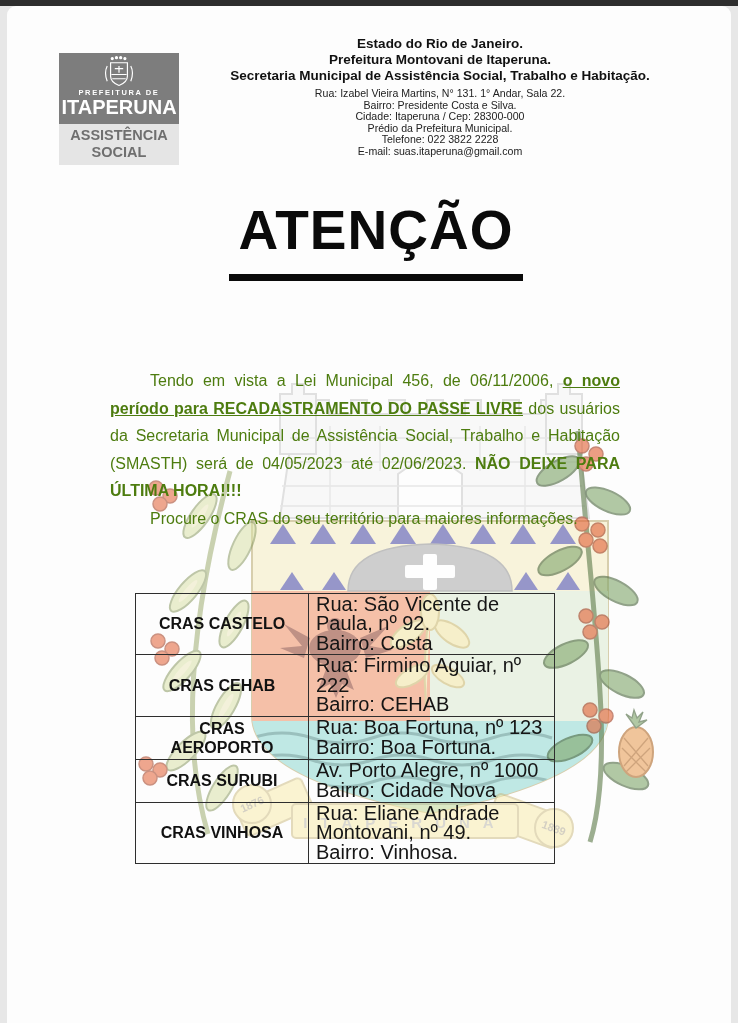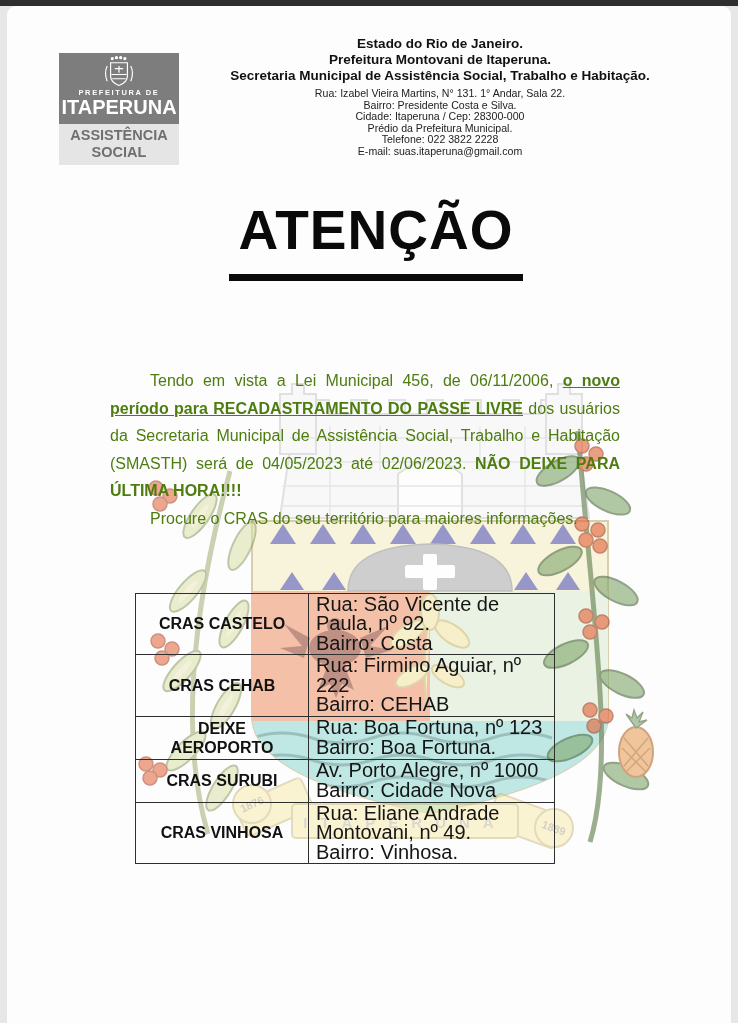--- a/index.html
+++ b/index.html
@@ -273,21 +273,21 @@
           </td>
         </tr>
         <tr>
           <td class="cell-name"><span>CRAS CEHAB</span></td>
           <td class="cell-addr">
             <div>Rua: Firmino Aguiar, nº 222</div>
             <div>Bairro: CEHAB</div>
           </td>
         </tr>
         <tr>
-          <td class="cell-name"><span class="name-narrow">DEIXE AEROPORTO</span></td>
+          <td class="cell-name"><span class="name-narrow">CRAS AEROPORTO</span></td>
           <td class="cell-addr">
             <div>Rua: Boa Fortuna, nº 123</div>
             <div>Bairro: Boa Fortuna.</div>
           </td>
         </tr>
         <tr>
           <td class="cell-name"><span>CRAS SURUBI</span></td>
           <td class="cell-addr">
             <div>Av. Porto Alegre, nº 1000</div>
             <div>Bairro: Cidade Nova</div>

